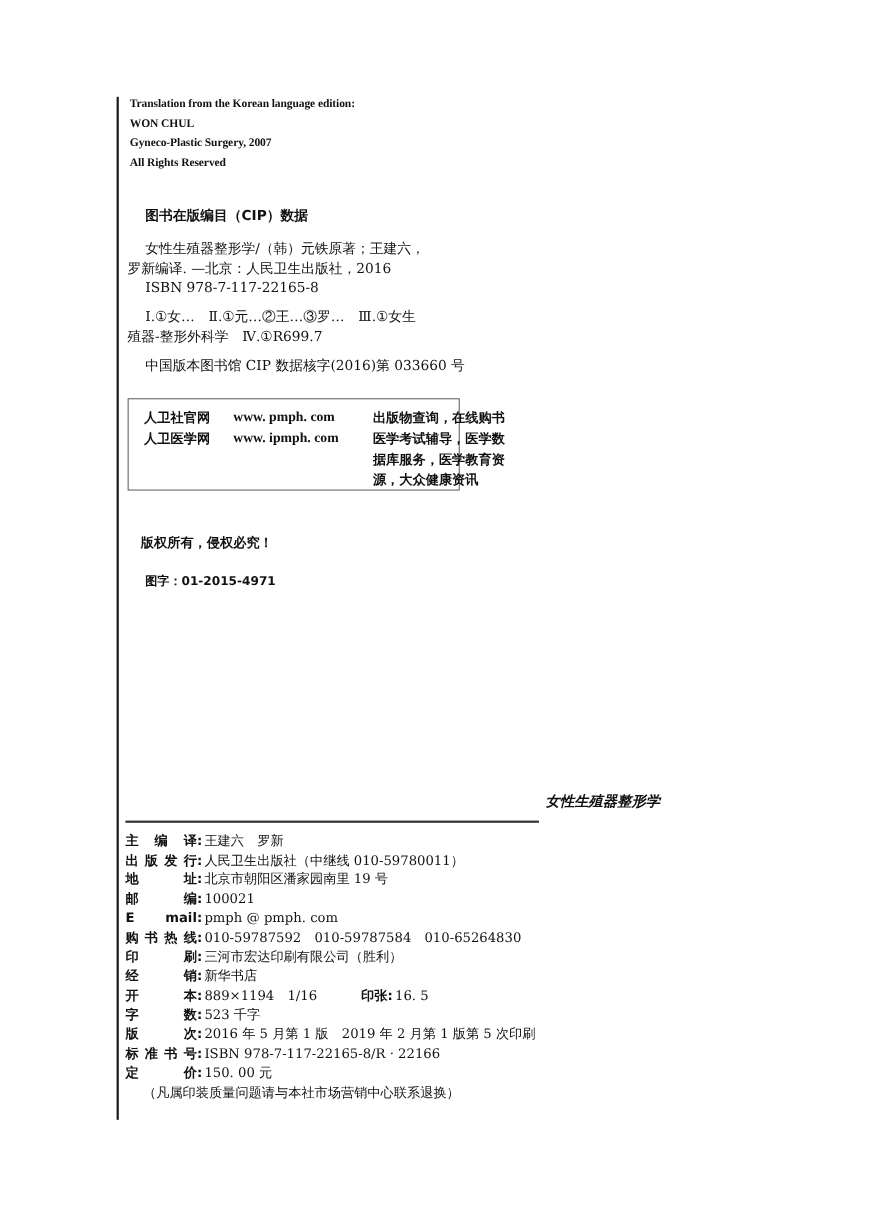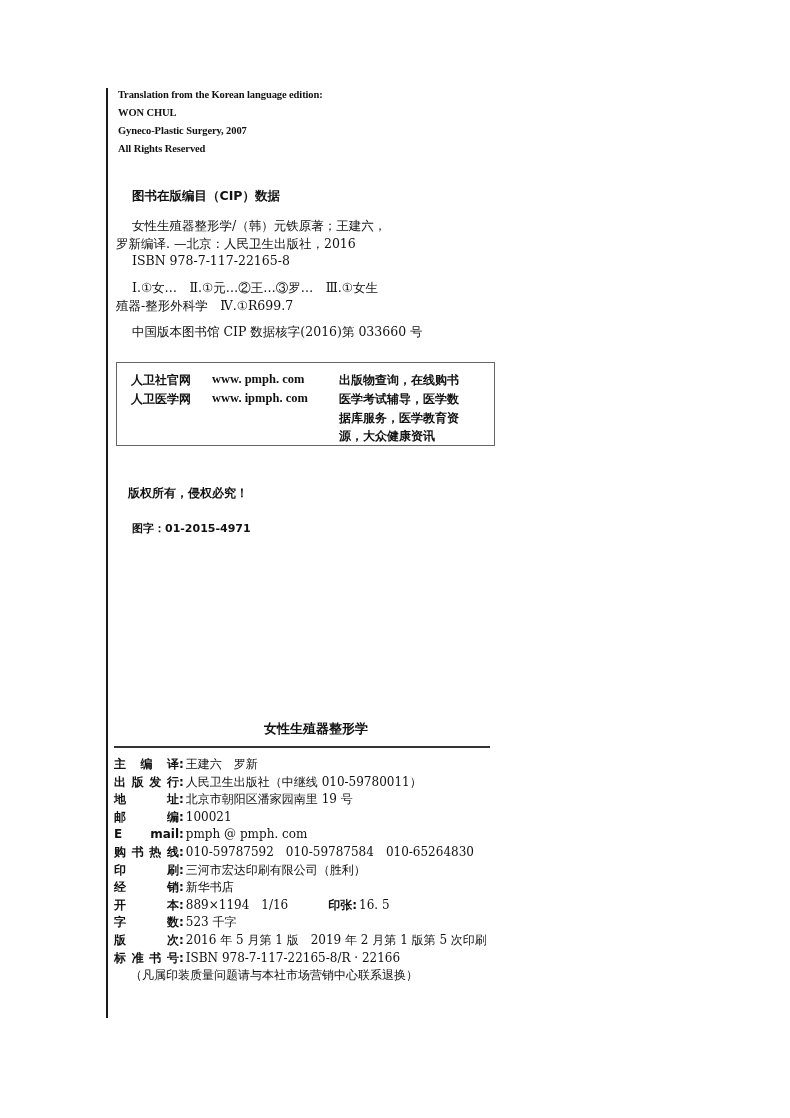--- a/index.html
+++ b/index.html
@@ -4,30 +4,30 @@
   <style>
     html, body { margin:0; padding:0; background:#ffffff; }
     body { width:790px; height:1118px; position:relative; overflow:hidden;
            font-family:"DejaVu Serif","Liberation Serif",serif; color:#111; }
     .vbar { position:absolute; left:106px; top:88px; width:2px; height:930px; background:#1a1a1a; }
     .eng { position:absolute; left:118px; font-family:"Liberation Serif","DejaVu Serif",serif;
            font-size:10.5px; font-weight:bold; line-height:14px; letter-spacing:-0.1px; }
     .cip-title { position:absolute; left:132px; top:188px; font-size:12.5px; font-weight:bold;
                  font-family:"DejaVu Sans","Liberation Sans",sans-serif; }
     .cip { position:absolute; font-size:12.5px; line-height:16px; white-space:nowrap; }
-    .box { position:absolute; left:116px; top:362px; width:379px; height:84px;
+    .box { position:absolute; left:116px; top:362px; width:302px; height:84px;
            border:1px solid #666; box-sizing:border-box;padding-left:12px; }
     .box .row { position:absolute; font-size:12px; font-weight:bold; white-space:nowrap;
                 font-family:"DejaVu Sans","Liberation Sans",sans-serif; }
     .box .url { font-family:"Liberation Serif","DejaVu Serif",serif; font-size:12.5px; }
     .bold { position:absolute; font-weight:bold; font-size:12px; white-space:nowrap;
             font-family:"DejaVu Sans","Liberation Sans",sans-serif; }
-    .book-title { position:absolute; left:0; width:600px; top:720px; text-align:center;
-                  font-size:13px; font-weight:bold; padding-left:16px;
-                  font-family:"DejaVu Sans","Liberation Sans",sans-serif; }
+    .book-title { position:absolute; left:0; width:600px; top:720px; text-align:right;
+                  font-size:13px; font-weight:bold; padding-left:0;
+                  font-family:"DejaVu Sans","Liberation Sans",sans-serif;font-style:italic; }
     .hr { position:absolute; left:114px; top:746px; width:376px; height:2px; background:#333; }
     .info { position:absolute; left:114px; top:756px; font-size:12px; line-height:17.6px; }
     .info .line { white-space:nowrap; height:17.6px; }
     .info .lbl { display:inline-block; width:65px; font-weight:bold; text-align:justify;
                  text-align-last:justify; font-family:"DejaVu Sans","Liberation Sans",sans-serif; }
     .info .colon { font-weight:bold; font-family:"DejaVu Sans","Liberation Sans",sans-serif; margin-right:2px; }
     .info .val { font-family:"DejaVu Serif","Liberation Serif",serif; }
     .gap { display:inline-block; width:14px; }
     .piracy { font-weight:bold; font-family:"DejaVu Sans","Liberation Sans",sans-serif; }
     .note { padding-left:16px; }
@@ -73,14 +73,15 @@
   <div class="line"><span class="lbl">地址</span><span class="colon">:</span><span class="val">北京市朝阳区潘家园南里 19 号</span></div>
   <div class="line"><span class="lbl">邮编</span><span class="colon">:</span><span class="val">100021</span></div>
   <div class="line"><span class="lbl">E mail</span><span class="colon">:</span><span class="val">pmph @ pmph. com</span></div>
   <div class="line"><span class="lbl">购书热线</span><span class="colon">:</span><span class="val">010-59787592　010-59787584　010-65264830</span></div>
   <div class="line"><span class="lbl">印刷</span><span class="colon">:</span><span class="val">三河市宏达印刷有限公司（胜利）</span></div>
   <div class="line"><span class="lbl">经销</span><span class="colon">:</span><span class="val">新华书店</span></div>
   <div class="line"><span class="lbl">开本</span><span class="colon">:</span><span class="val">889×1194　1/16</span><span class="gap" style="width:40px;"></span><span class="piracy">印张</span><span class="colon">:</span><span class="val">16. 5</span></div>
   <div class="line"><span class="lbl">字数</span><span class="colon">:</span><span class="val">523 千字</span></div>
   <div class="line"><span class="lbl">版次</span><span class="colon">:</span><span class="val">2016 年 5 月第 1 版　2019 年 2 月第 1 版第 5 次印刷</span></div>
   <div class="line"><span class="lbl">标准书号</span><span class="colon">:</span><span class="val">ISBN 978-7-117-22165-8/R · 22166</span></div>
+  <div class="line"><span class="lbl">定价</span><span class="colon">:</span><span class="val">150. 00 元</span></div>
   <div class="line note">（凡属印装质量问题请与本社市场营销中心联系退换）</div>
 </div>
 
 </body></html>

